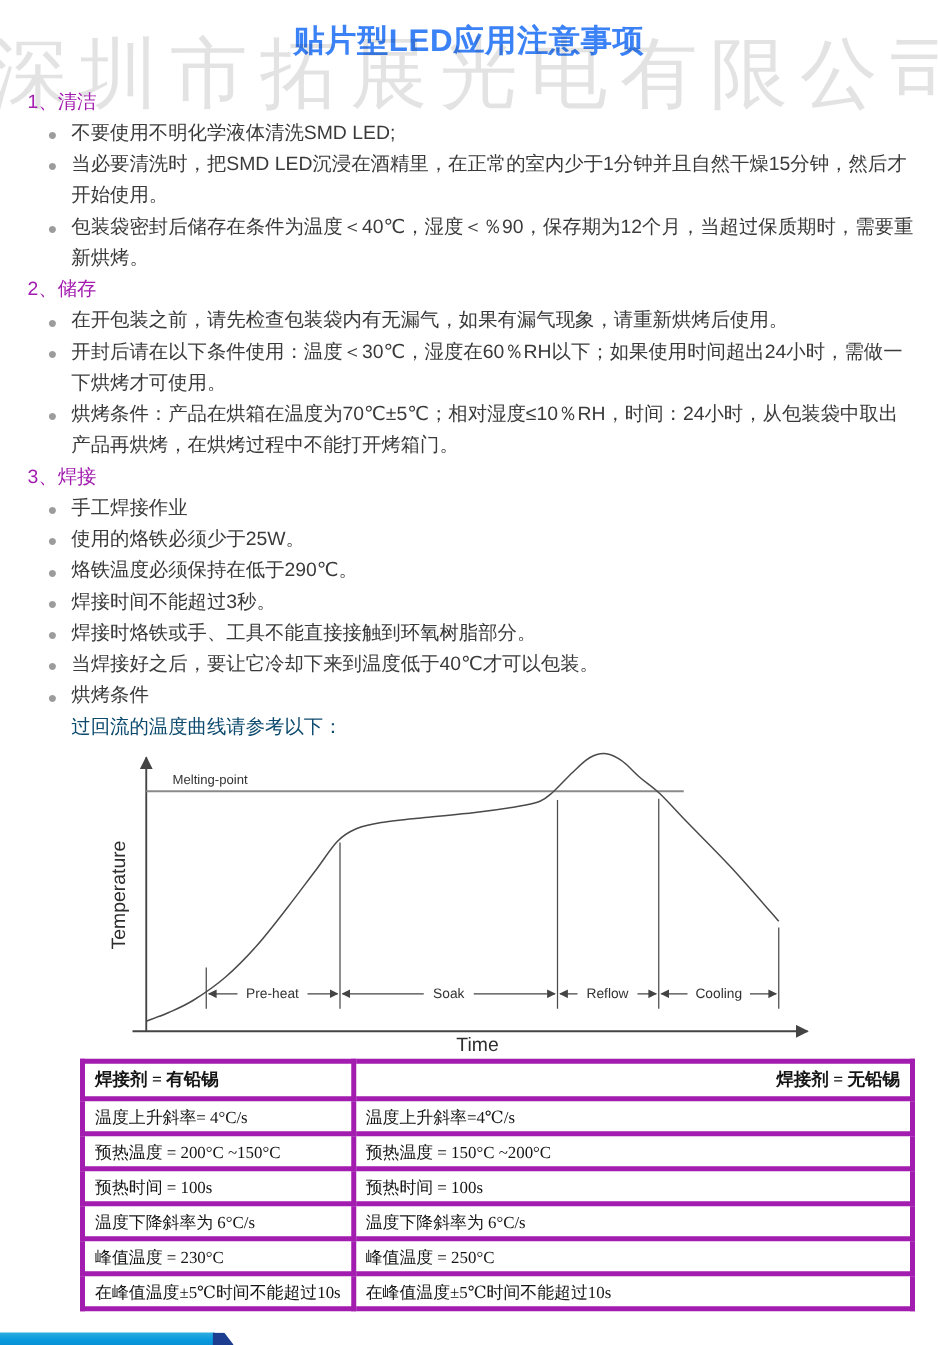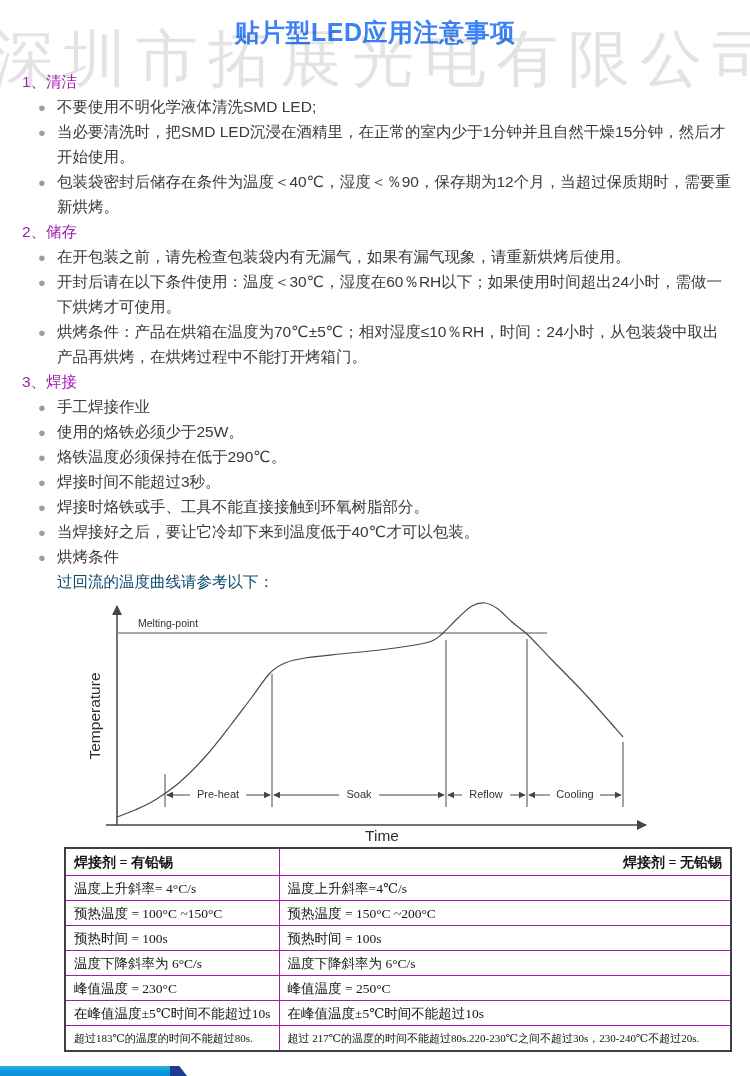--- a/index.html
+++ b/index.html
@@ -31,21 +31,21 @@
 
   .solder-table {
     position:relative; z-index:2;
     border-collapse:collapse; table-layout:fixed;
     margin:3px 0 0 42px;
     font-family:"Liberation Serif","DejaVu Serif",serif;
     color:#151515;
     border:2px solid #3f3f3f;
   }
   .solder-table td {
-    border:1px solid #a21caf; padding:2px 8px;
+    border:4px solid #a21caf; padding:2px 8px;
     font-size:13.5px; line-height:19px; height:20px;
     overflow:hidden; white-space:nowrap;
   }
   .solder-table tr.hdr td { font-weight:bold; font-size:14px; height:22px; }
   .solder-table tr.hdr td.c2 { padding-left:57px;text-align:right; }
   .solder-table tr.compact td { font-size:11px; }
 
   .bottom-bar {
     position:absolute; left:0; bottom:0; z-index:3;
     width:172px; height:10px;
@@ -141,43 +141,39 @@
       <tbody>
         <tr class="hdr">
           <td class="c1">焊接剂 = 有铅锡</td>
           <td class="c2">焊接剂 = 无铅锡</td>
         </tr>
         <tr>
           <td>温度上升斜率= 4°C/s</td>
           <td>温度上升斜率=4℃/s</td>
         </tr>
         <tr>
-          <td>预热温度 = 100°C ~150°C</td>
+          <td>预热温度 = 200°C ~150°C</td>
           <td>预热温度 = 150°C ~200°C</td>
         </tr>
         <tr>
           <td>预热时间 = 100s</td>
           <td>预热时间 = 100s</td>
         </tr>
         <tr>
           <td>温度下降斜率为 6°C/s</td>
           <td>温度下降斜率为 6°C/s</td>
         </tr>
         <tr>
           <td>峰值温度 = 230°C</td>
           <td>峰值温度 = 250°C</td>
         </tr>
         <tr>
           <td>在峰值温度±5℃时间不能超过10s</td>
           <td>在峰值温度±5℃时间不能超过10s</td>
         </tr>
-        <tr class="compact">
-          <td>超过183℃的温度的时间不能超过80s.</td>
-          <td>超过 217℃的温度的时间不能超过80s.220-230℃之间不超过30s，230-240℃不超过20s.</td>
-        </tr>
       </tbody>
     </table>
 
   </div>
 
   <div class="watermark">深圳市拓展光电有限公司</div>
 
   <div class="bottom-bar">
     <span class="bar-cap"></span>
   </div>

